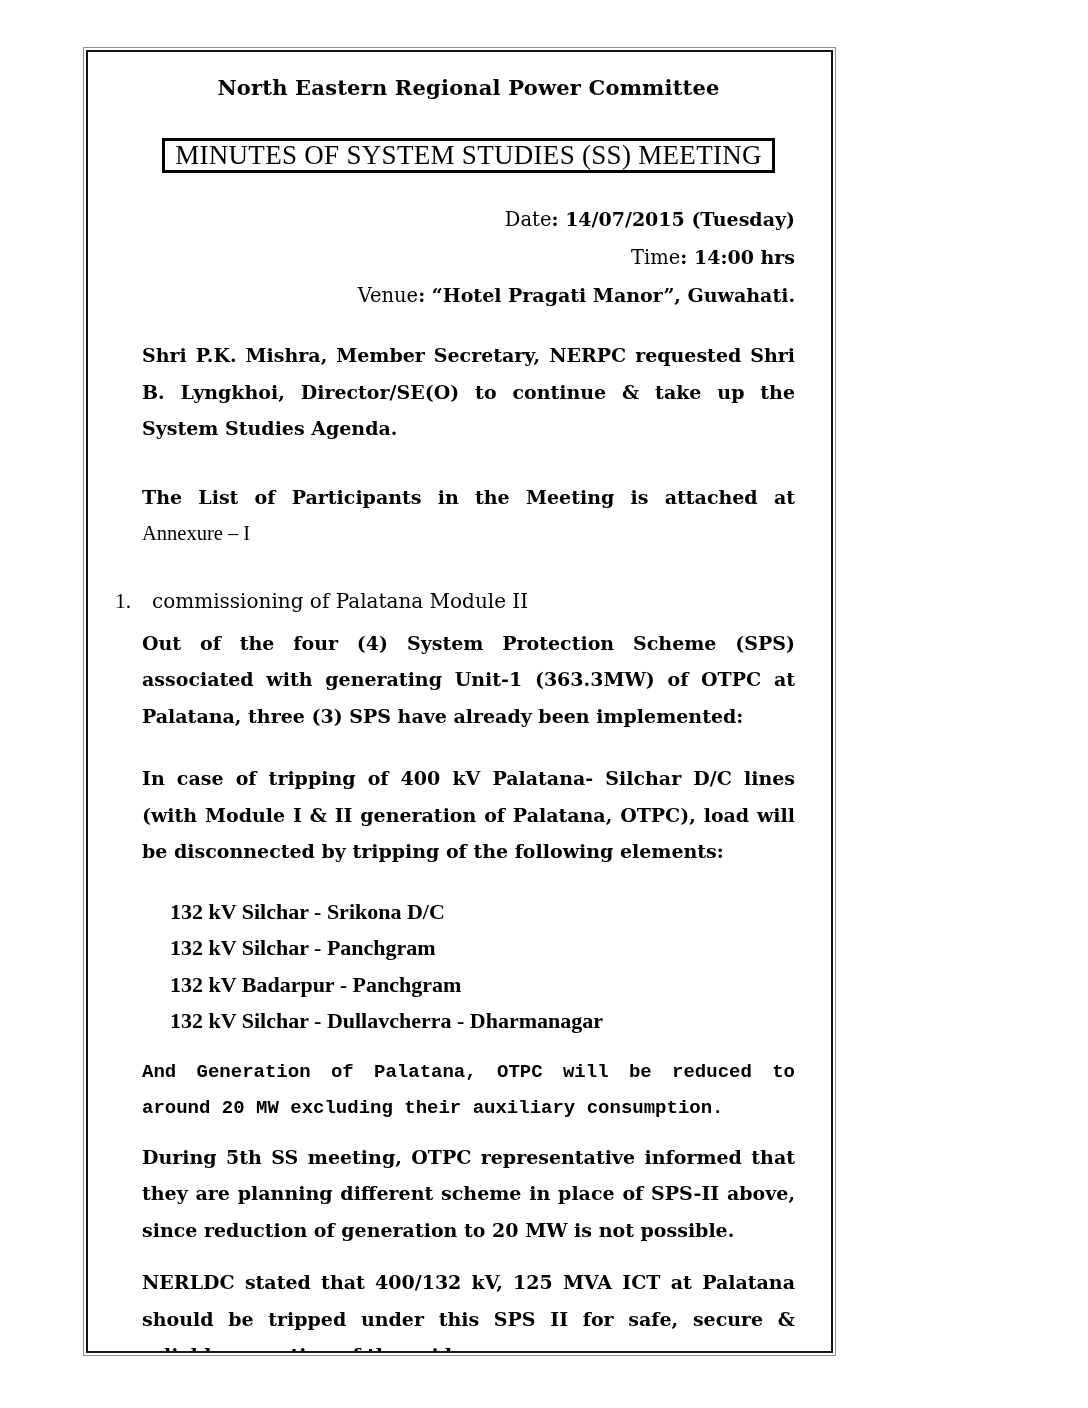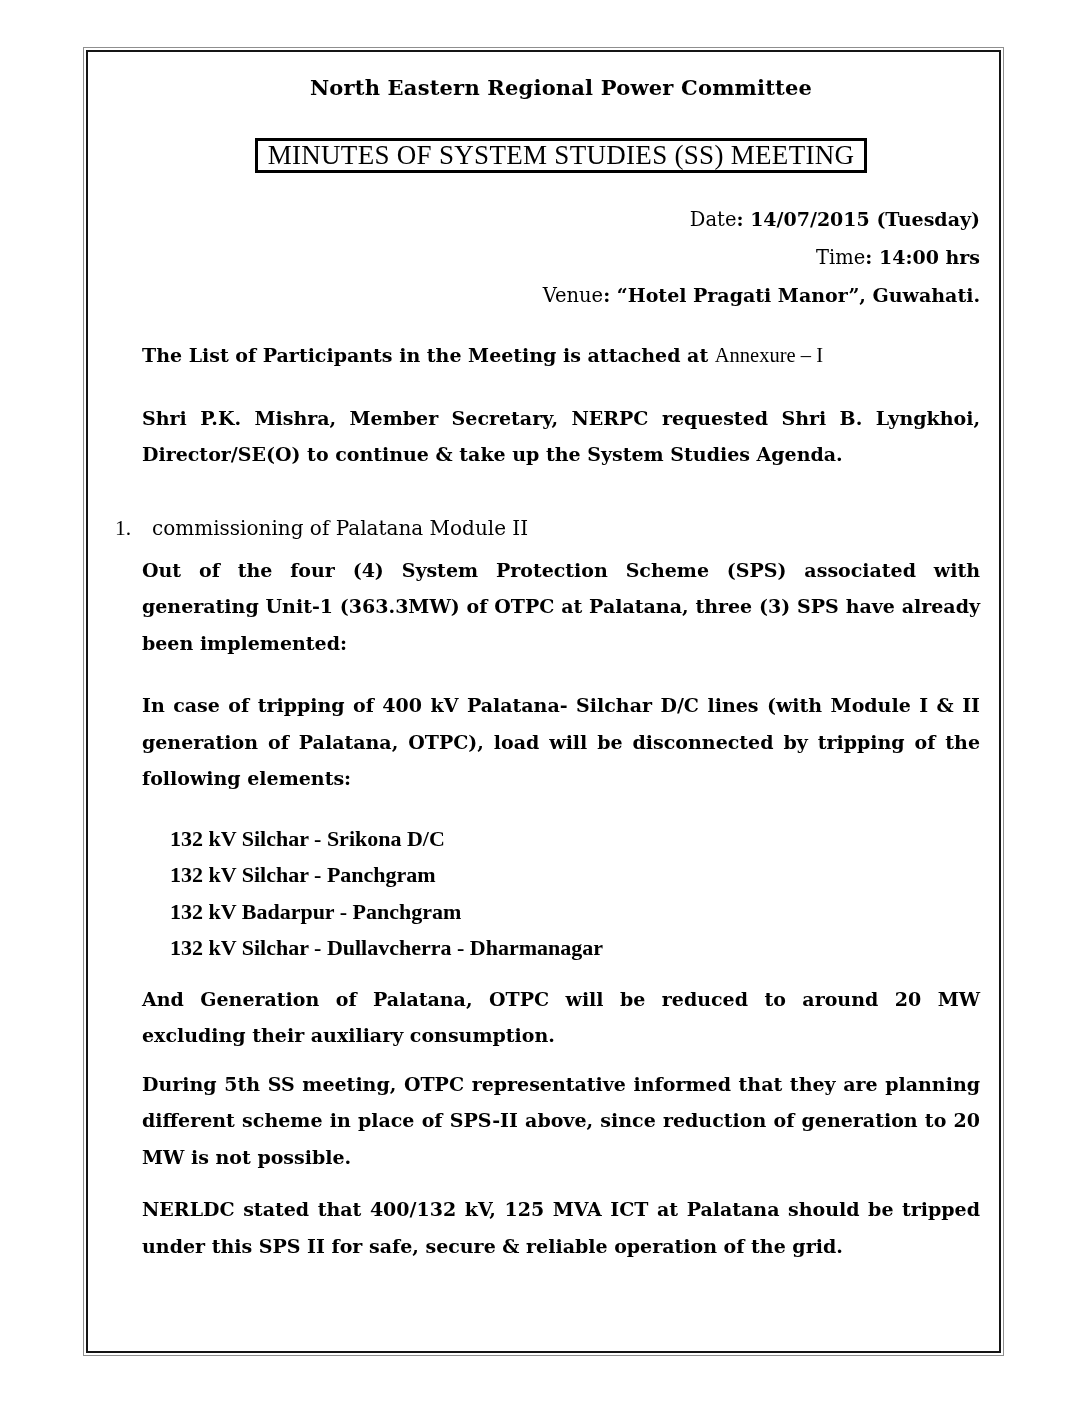--- a/index.html
+++ b/index.html
@@ -11,28 +11,28 @@
     width: 1088px;
     height: 1408px;
     position: relative;
     font-kerning: normal;
     color: #000;
   }
   .page {
     position: absolute;
     left: 86px;
     top: 50px;
-    width: 915px;
+    width: 747px;
     height: 1303px;
     box-sizing: border-box;
     background: #fff;
     border: 2px solid #151515;
     outline: 1px solid #8f8f8f;
     outline-offset: 2px;
-    padding: 22px 19px 28px 54px;
+    padding: 22px 36px 28px 54px;
     overflow: hidden;
   }
   .org-title {
     font-family: "DejaVu Serif", serif;
     font-weight: 700;
     font-size: 21px;
     line-height: 28px;
     text-align: center;
     letter-spacing: 0.2px;
     margin: 0 0 36px 0;
@@ -126,21 +126,21 @@
   .sps2-para { margin-bottom: 24px; }
   .elements {
     list-style: none;
     margin: 16px 0 14px 28px;
     padding: 0;
     font-family: Liberation Serif, serif;
     font-weight: 700;
     font-size: 22px;
     line-height: 36.5px;
   }
-  .gen-para { margin-bottom: 12px; }
+  .gen-para { margin-bottom: 12px; font-family: Liberation Mono, monospace; }
   .otpc-para { margin-bottom: 16px; }
   .nerldc-para { margin-bottom: 0; }
 </style>
 </head>
 <body>
 
 <div class="page">
 
   <div class="org-title">North Eastern Regional Power Committee</div>
 
@@ -155,23 +155,23 @@
       <span class="meta-label">Date</span><span class="meta-value">: 14/07/2015 (Tuesday)</span>
     </div>
     <div class="meta-row">
       <span class="meta-label">Time</span><span class="meta-value">: 14:00 hrs</span>
     </div>
     <div class="meta-row">
       <span class="meta-label">Venue</span><span class="meta-value">: “Hotel Pragati Manor”, Guwahati.</span>
     </div>
   </div>
 
+  <p class="body-p request">Shri P.K. Mishra, Member Secretary, NERPC requested Shri B. Lyngkhoi, Director/SE(O) to continue &amp; take up the System Studies Agenda.</p>
+
   <p class="body-p participants"><span>The List of Participants in the Meeting is attached at </span><span class="annex-ref">Annexure – I</span></p>
-
-  <p class="body-p request">Shri P.K. Mishra, Member Secretary, NERPC requested Shri B. Lyngkhoi, Director/SE(O) to continue &amp; take up the System Studies Agenda.</p>
 
   <div class="heading1">
     <span class="num">1.</span>
     <span class="htext">
       <span class="hline2">commissioning of Palatana Module II</span>
     </span>
   </div>
 
   <p class="body-p para1">Out of the four (4) System Protection Scheme (SPS) associated with generating Unit-1 (363.3MW) of OTPC at Palatana, three (3) SPS have already been implemented:</p>
 

